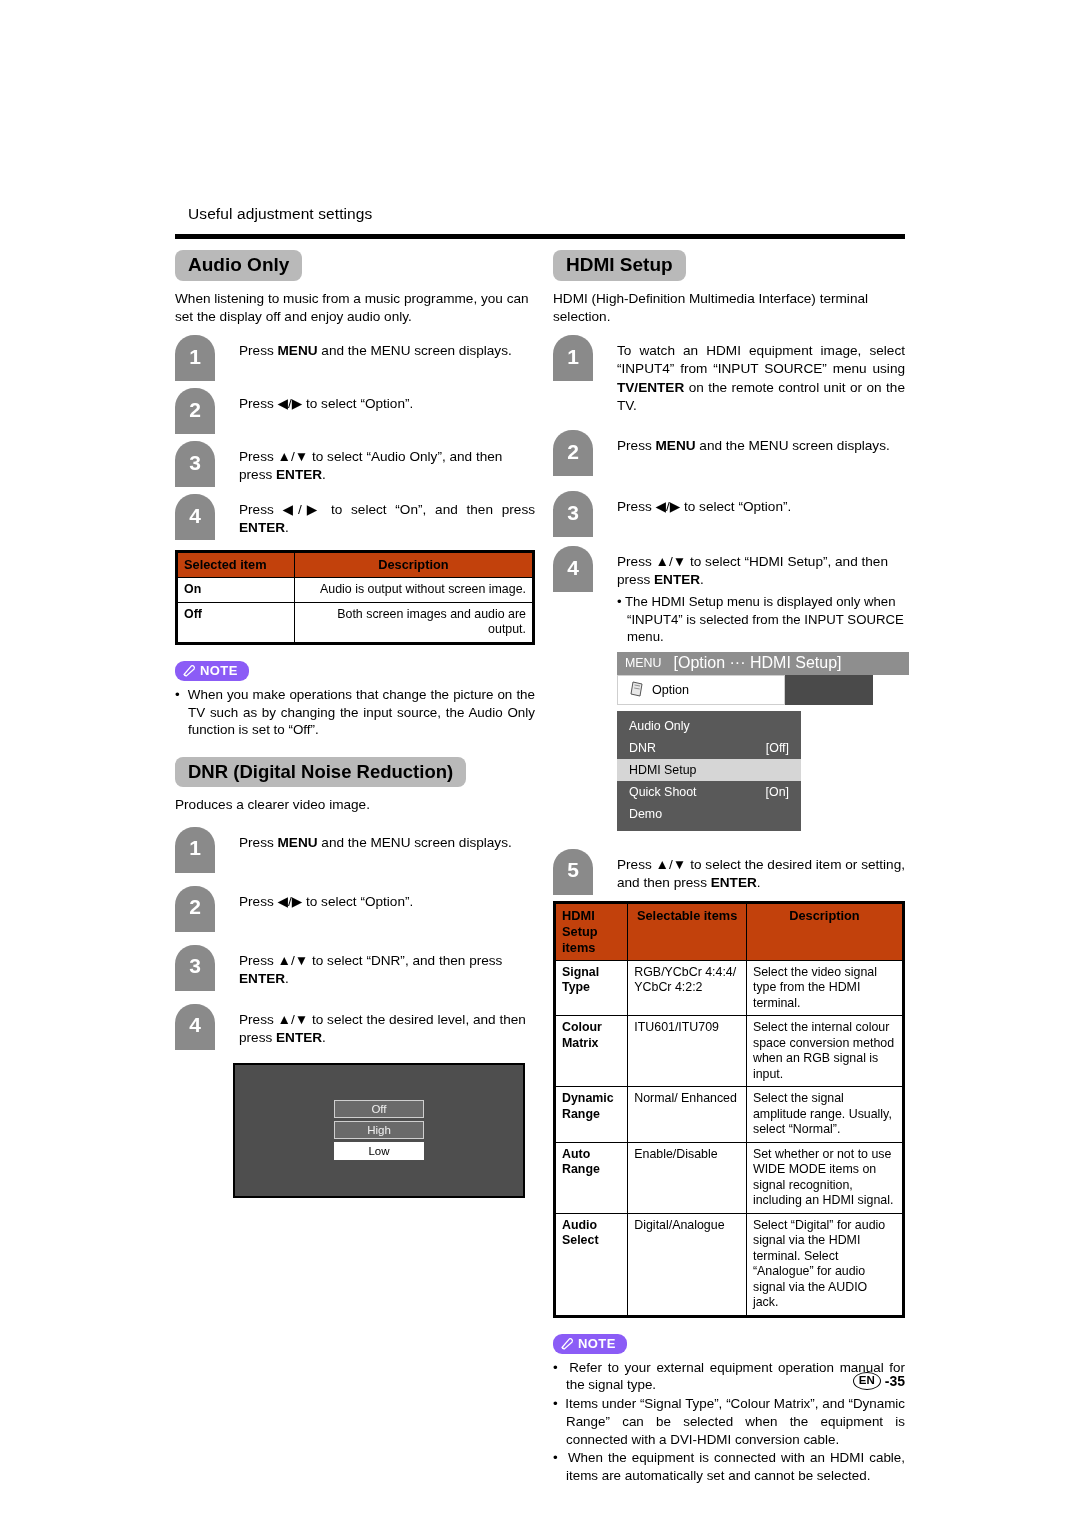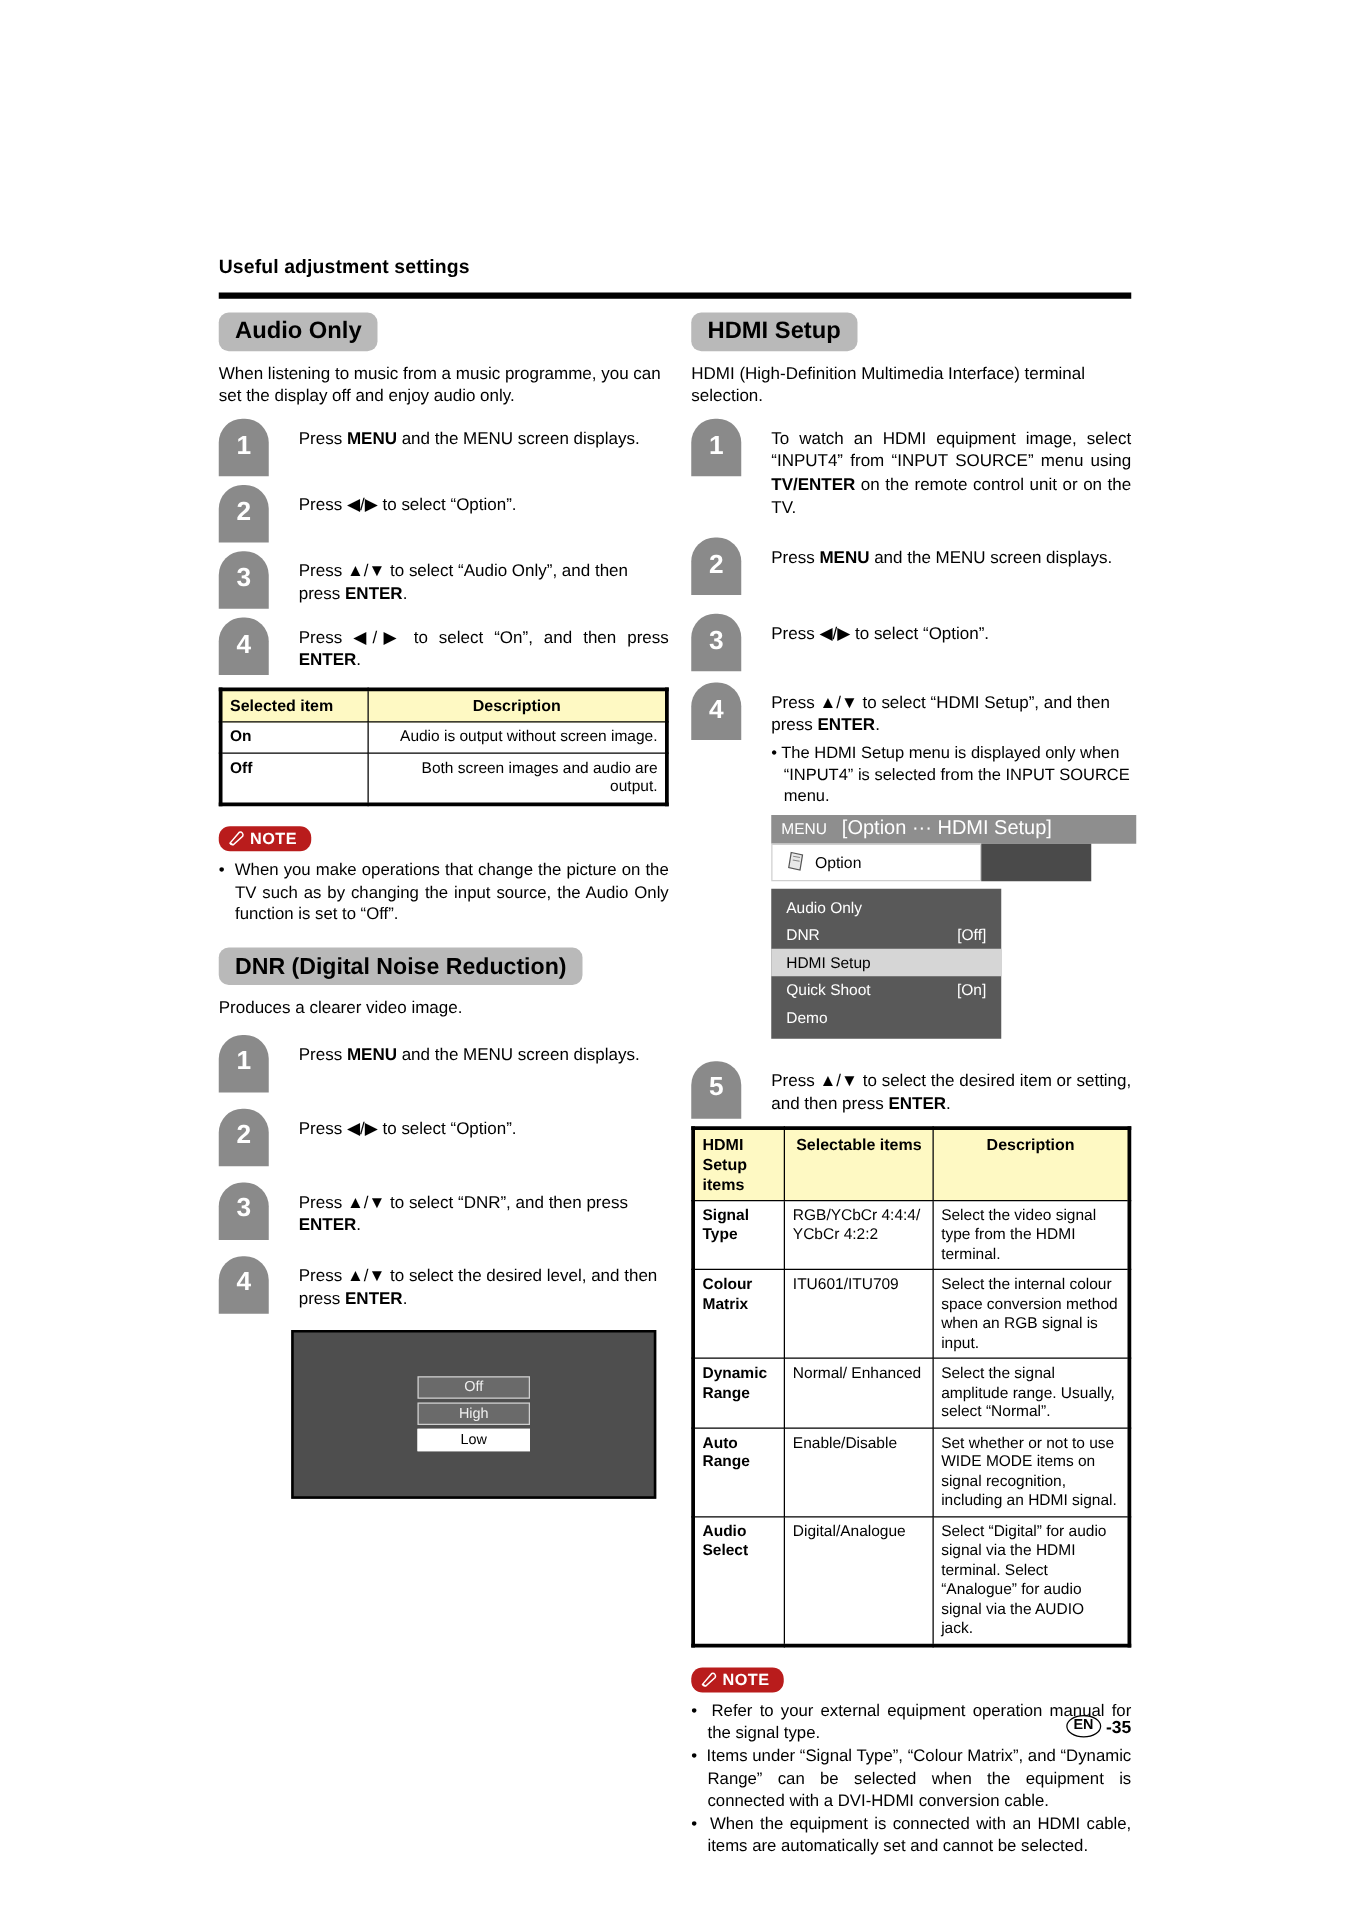--- a/index.html
+++ b/index.html
@@ -9,22 +9,22 @@
     background:#ffffff;
     font-family:"Liberation Sans", sans-serif;
     color:#000000;
     position:relative;
     overflow:hidden;
   }
   .page { position:absolute; left:0; top:0; width:1080px; height:1528px; }
 
   
   .running-head {
-    position:absolute; left:175px; top:205px;
-    font-size:15.5px; font-weight:bold; letter-spacing:0.1px;
+    position:absolute; left:188px; top:205px;
+    font-size:15.5px; font-weight:normal; letter-spacing:0.1px;
   }
   .head-rule {
     position:absolute; left:175px; top:234px; width:730px; height:5px;
     background:#000;
   }
 
   
   .col-left  { position:absolute; left:175px; top:250px; width:360px; }
   .col-right { position:absolute; left:553px; top:250px; width:352px; }
 
@@ -81,34 +81,34 @@
     table-layout:fixed;
   }
   table.doc th, table.doc td {
     border:1px solid #000;
     padding:4px 6px;
     font-size:12.4px;
     line-height:1.25;
     vertical-align:top;
   }
   table.doc th {
-    background:#fef9c3;
+    background:#c2410c;
     font-weight:bold;
     text-align:center;
     font-size:12.8px;
   }
   table.doc th.left { text-align:left; }
   table.doc td.key { font-weight:bold; }
   table.doc td.ctr { text-align:right; }
 
   
   .note-wrap { margin-top:16px; }
   .note-badge {
     display:inline-flex; align-items:center;
-    background:#b91c1c; color:#fff;
+    background:#8b5cf6; color:#fff;
     border-radius:9px;
     padding:2px 11px 3px 7px;
     font-size:13px; font-weight:bold; letter-spacing:0.4px;
   }
   .note-badge svg { margin-right:4px; display:block; }
   .note-list { margin:5px 0 0 0; padding:0; list-style:none; }
   .note-list li {
     font-size:13.4px; line-height:1.32;
     padding-left:13px; text-indent:-13px;
     margin-bottom:1px;

